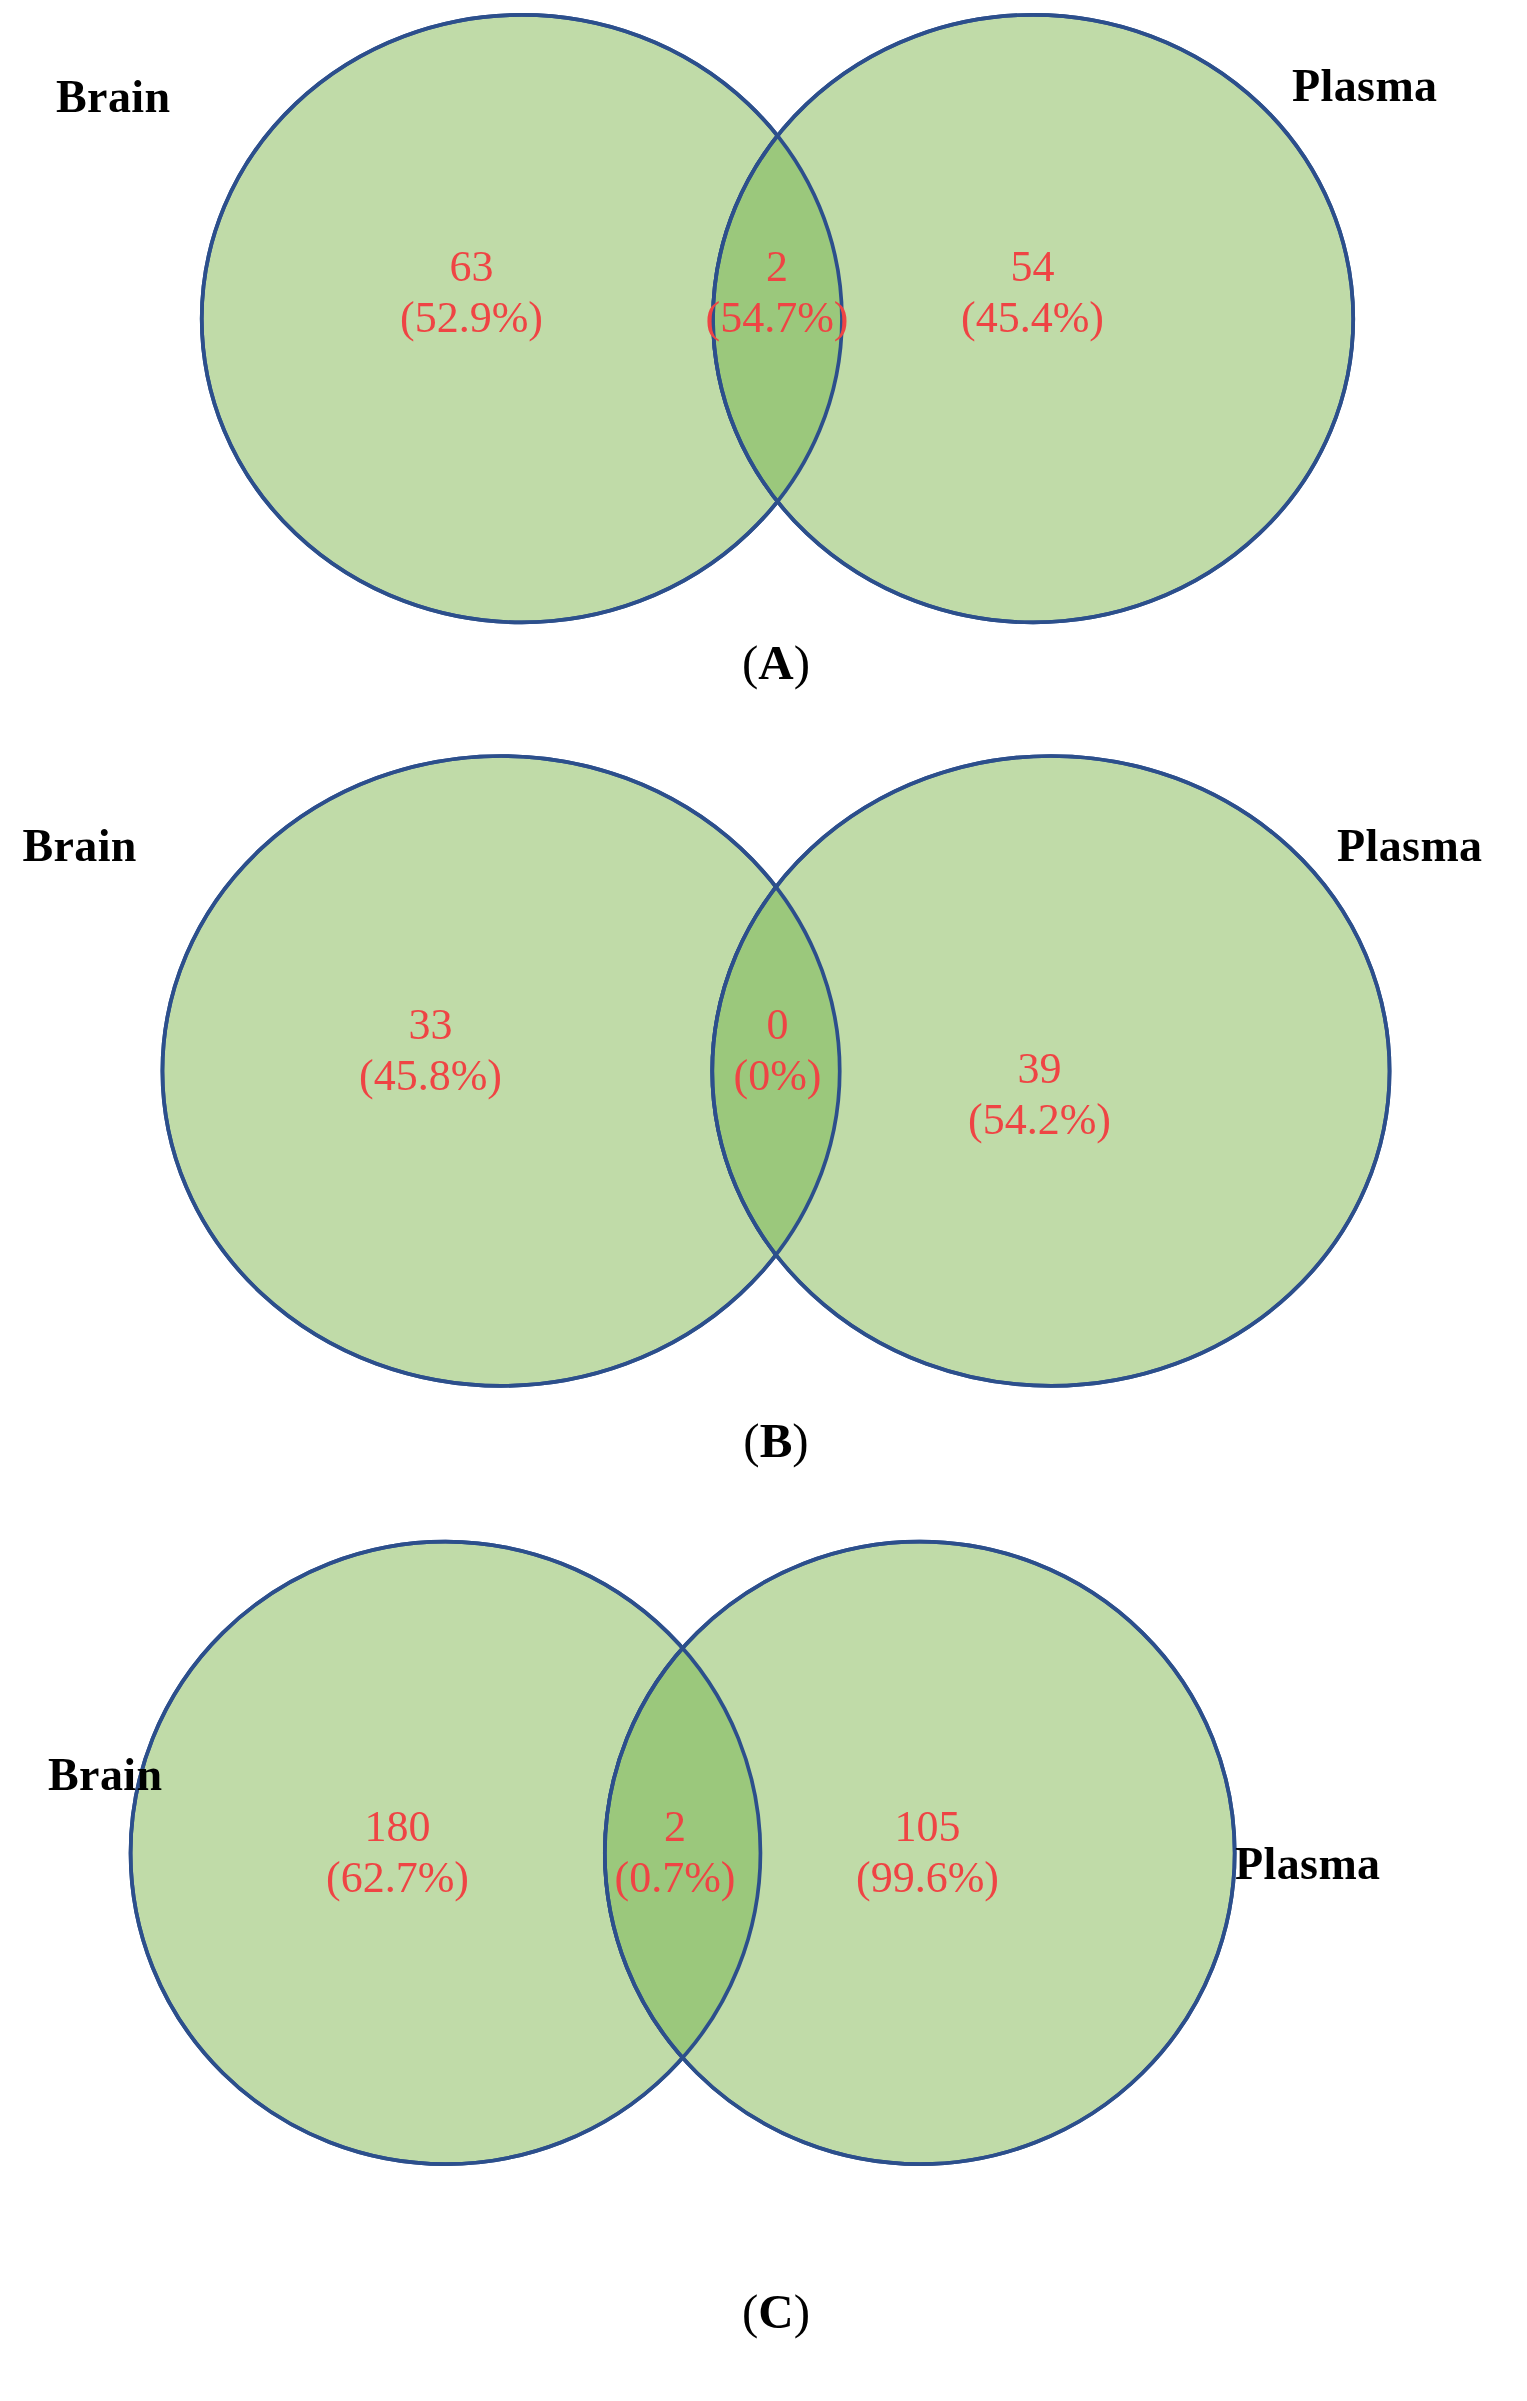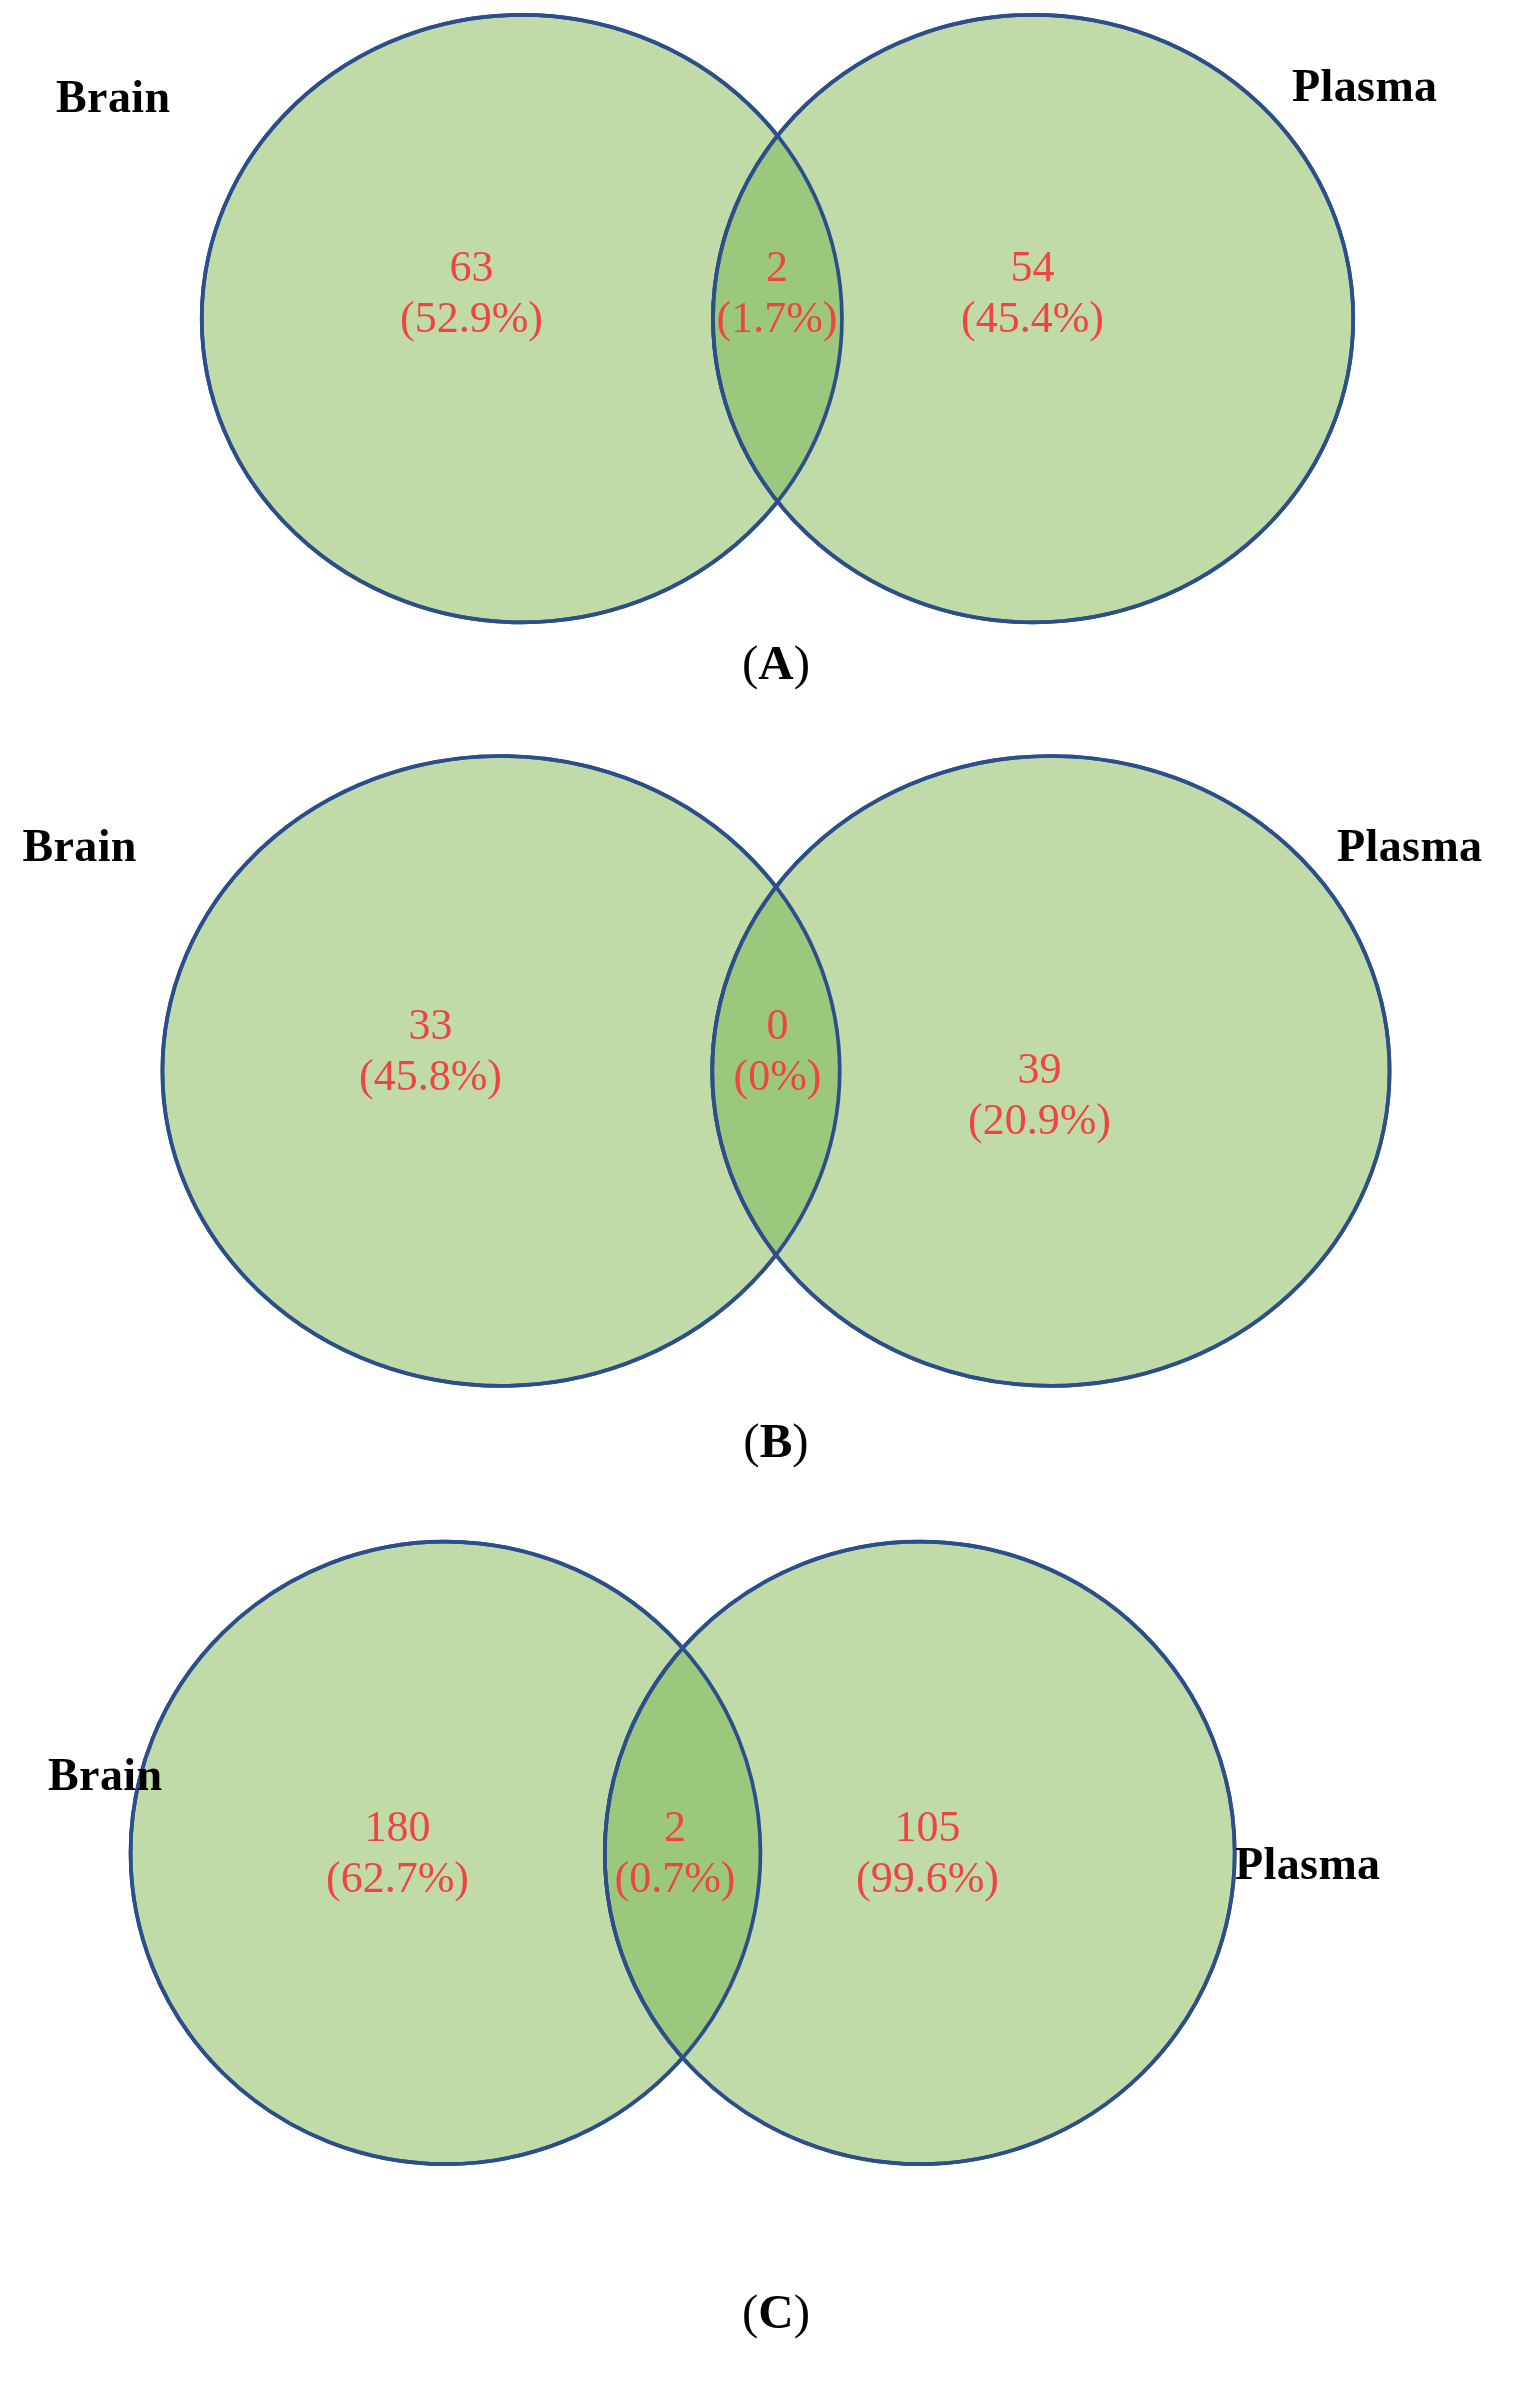--- a/index.html
+++ b/index.html
@@ -103,21 +103,21 @@
 
     <div class="set-label" style="left:1280px; top:59px;">Plasma</div>
 
     <div class="count-group" style="left:341px; top:241px; width:237px;">
       <span class="count-value">63</span>
       <span class="count-pct">(52.9%)</span>
     </div>
 
     <div class="count-group" style="left:665px; top:241px; width:200px;">
       <span class="count-value">2</span>
-      <span class="count-pct">(1.7%)</span>
+      <span class="count-pct">(54.7%)</span>
     </div>
 
     <div class="count-group" style="left:902px; top:241px; width:237px;">
       <span class="count-value">54</span>
       <span class="count-pct">(45.4%)</span>
     </div>
 
     <div class="panel-letter" style="left:0px; top:634px; width:1528px; text-align:center;">
       <span class="paren">(</span><span class="letter">A</span><span class="paren">)</span>
     </div>
@@ -148,21 +148,21 @@
       <span class="count-pct">(45.8%)</span>
     </div>
 
     <div class="count-group" style="left:673px; top:258px; width:185px;">
       <span class="count-value">0</span>
       <span class="count-pct">(0%)</span>
     </div>
 
     <div class="count-group" style="left:905px; top:258px; width:245px;margin-top:44px;">
       <span class="count-value">39</span>
-      <span class="count-pct">(20.9%)</span>
+      <span class="count-pct">(54.2%)</span>
     </div>
 
     <div class="panel-letter" style="left:0px; top:671px; width:1528px; text-align:center;">
       <span class="paren">(</span><span class="letter">B</span><span class="paren">)</span>
     </div>
   </div>
 
   <div class="panel" id="panel-c">
     <svg class="venn-svg" width="1528" height="890" viewBox="0 0 2062 1201">
       <defs>

